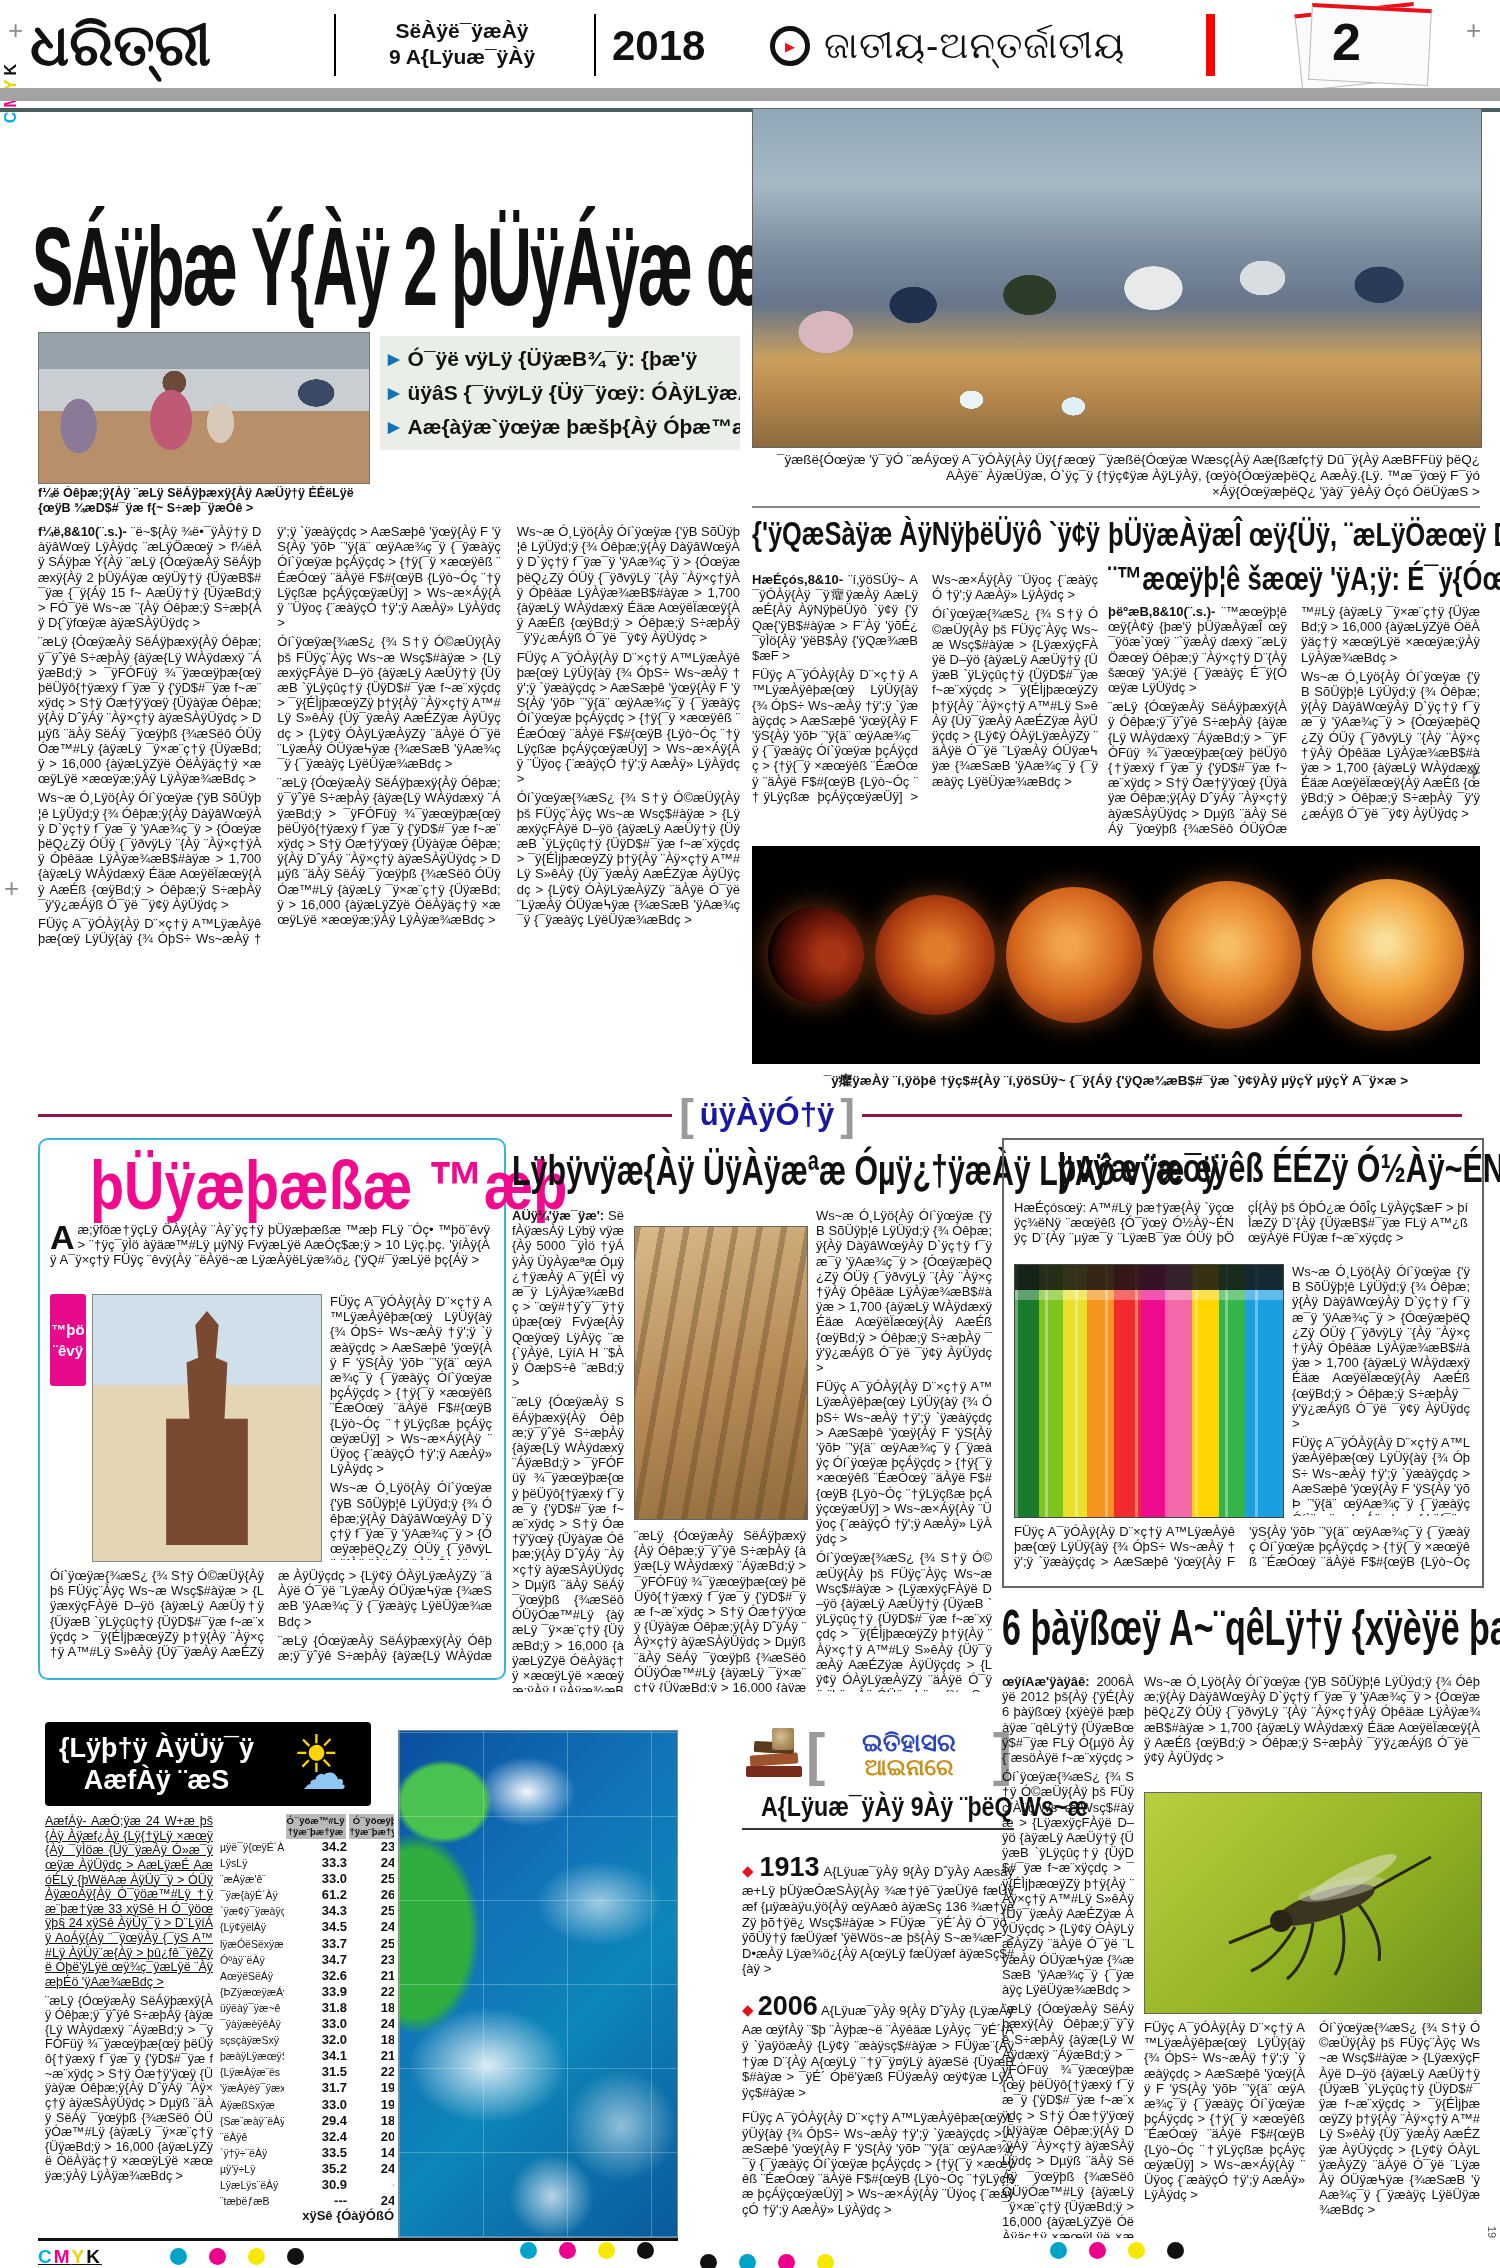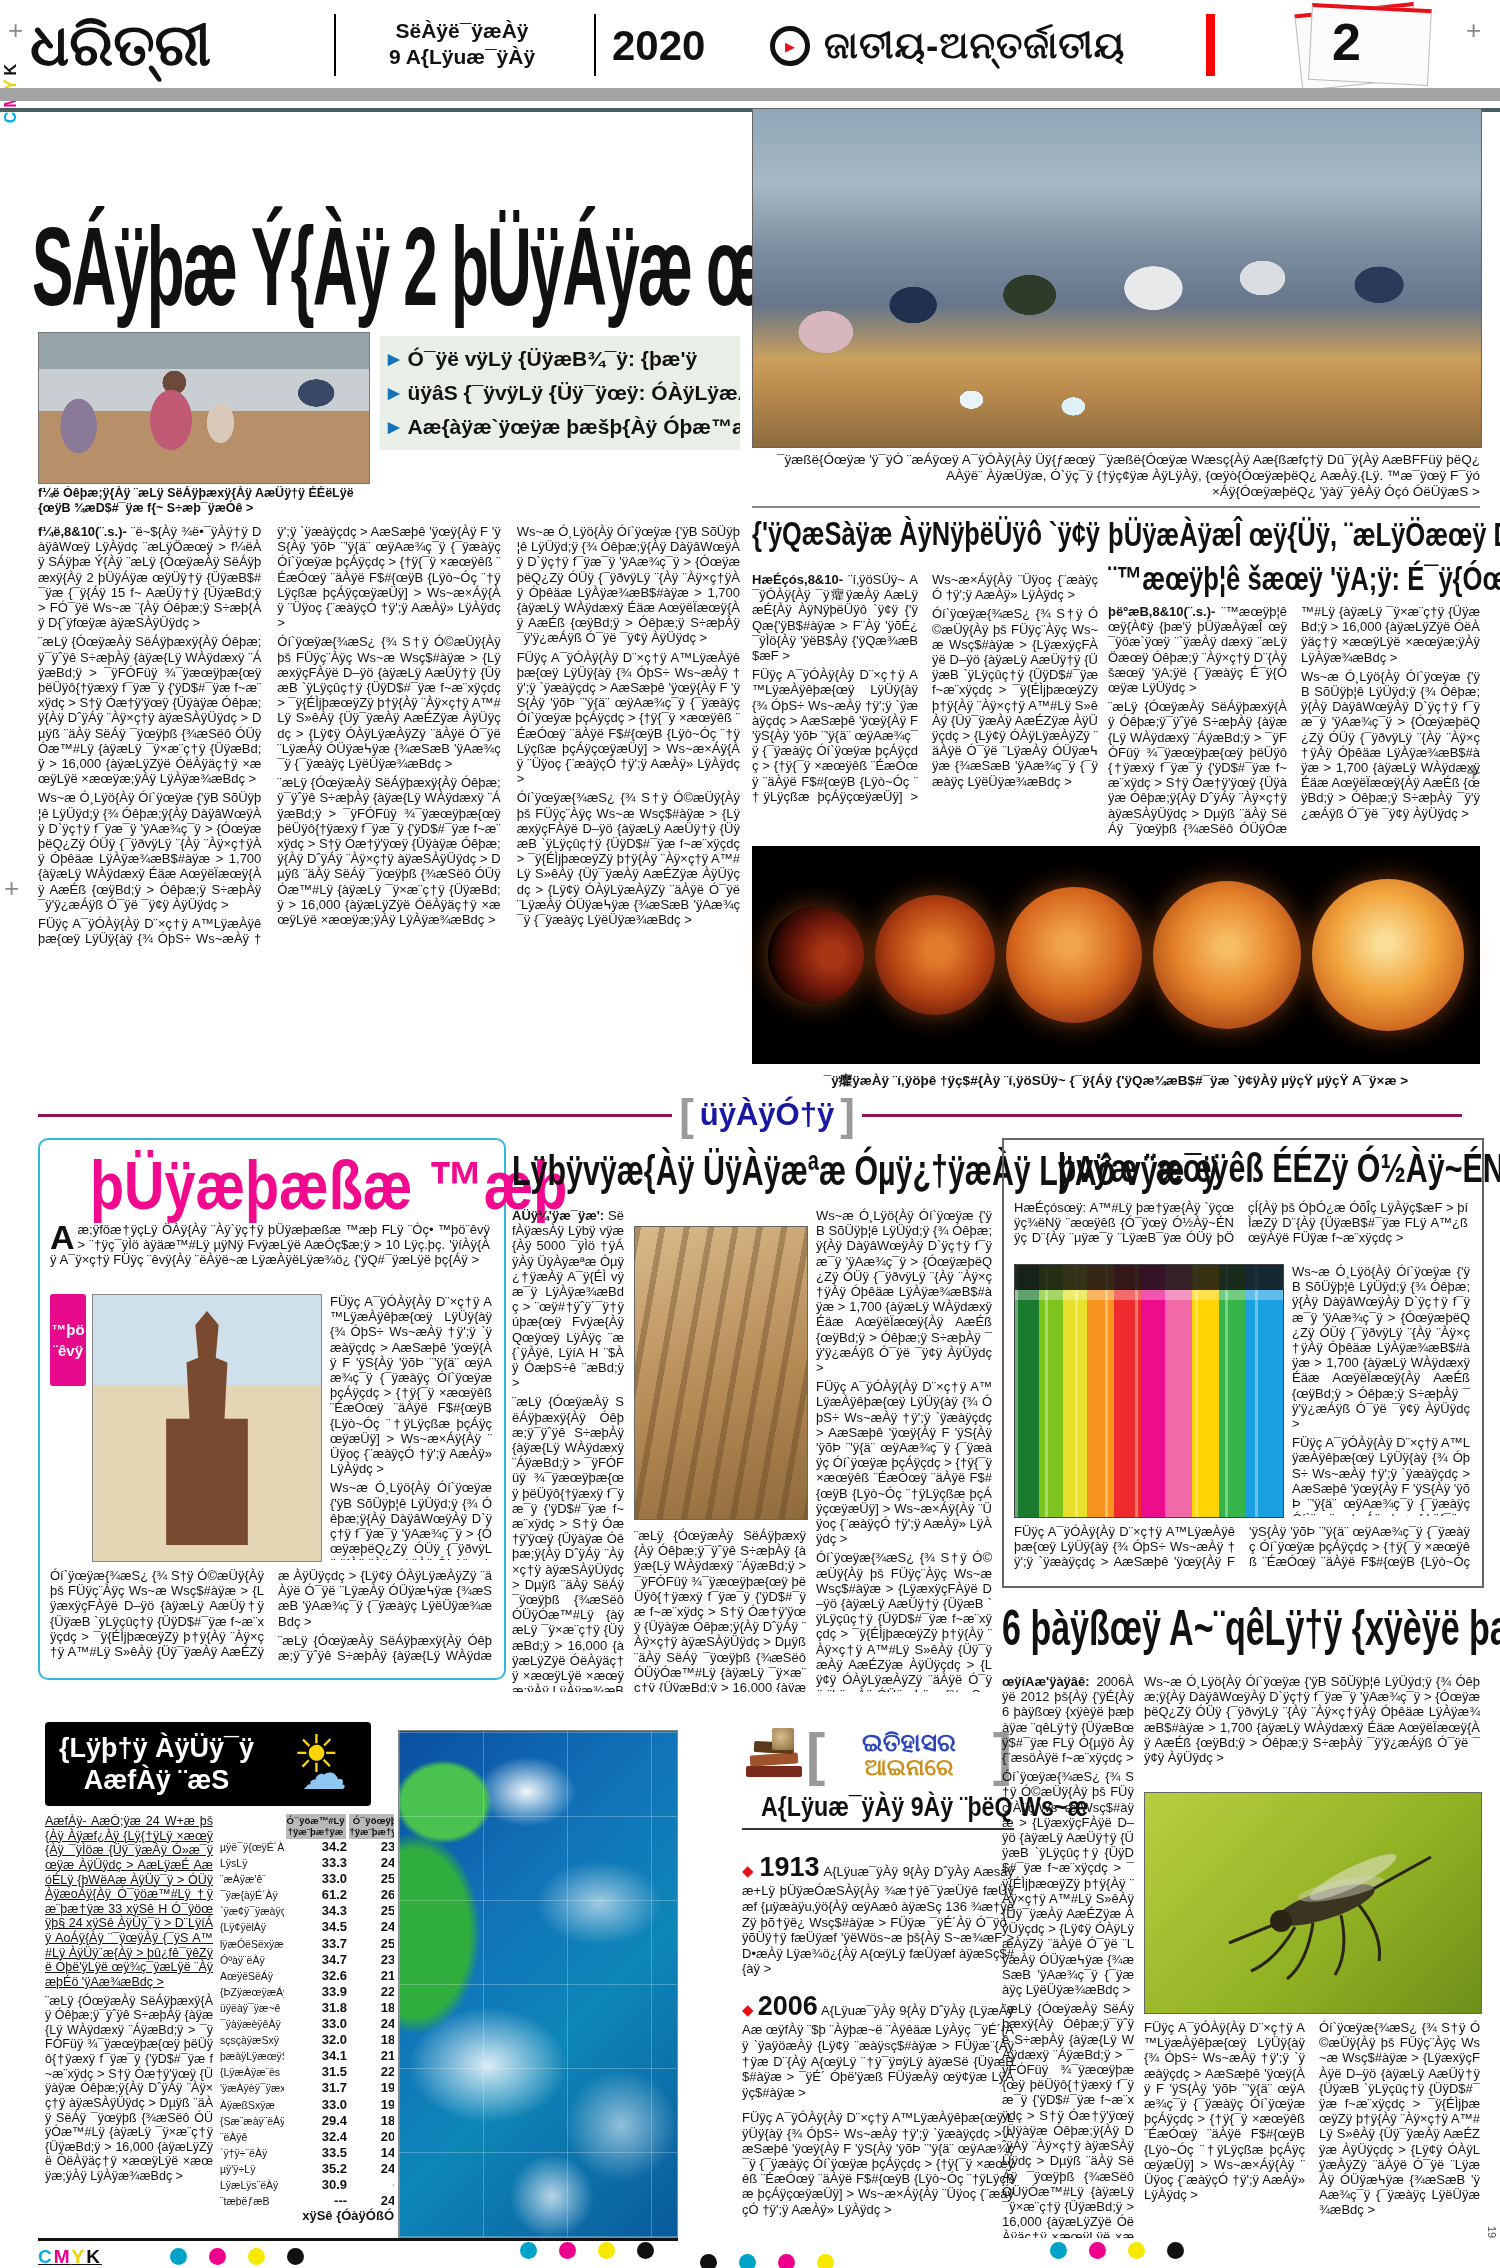--- a/index.html
+++ b/index.html
@@ -13,21 +13,21 @@
   .dl{font-weight:bold;}
   
   .logo{left:30px;top:6px;width:300px;height:80px;font-family:"Liberation Serif",serif;
         font-size:58px;font-weight:bold;line-height:80px;}
   .mv{width:2px;background:#000;top:14px;height:62px;}
   .daydate{left:352px;top:18px;width:220px;font-size:21px;line-height:26px;font-weight:bold;text-align:center;}
   .year{left:612px;top:18px;width:150px;font-size:42px;font-weight:bold;line-height:56px;}
   .secwrap{left:770px;top:20px;height:52px;display:flex;align-items:center;gap:14px;}
   .dot{width:30px;height:30px;border:5px solid #111;border-radius:50%;display:flex;
        align-items:center;justify-content:center;font-size:13px;color:#e8111a;background:#fff;}
-  .sectitle{font-size:37px;font-weight:bold;letter-spacing:1px;}
+  .sectitle{font-size:37px;font-weight:normal;letter-spacing:1px;}
   .redbar{left:1206px;top:14px;width:9px;height:62px;background:#f00;}
   .curl{left:1292px;top:4px;width:150px;height:82px;}
   .curl .p1,.curl .p2{position:absolute;background:#fbfbfb;border:1px solid #bbb;border-top:4px solid #e8111a;
         width:118px;height:72px;}
   .curl .p2{transform:rotate(-6deg);left:6px;top:4px;}
   .curl .p1{transform:rotate(3deg);left:18px;top:2px;}
   .curl .num{position:absolute;left:40px;top:8px;font-size:52px;font-weight:bold;z-index:3;}
   .graybar{left:0;top:88px;width:1500px;height:13px;background:#a3a3a3;}
   .tealline{left:0;top:108px;width:1500px;height:4px;background:#49605e;}
   .cmykside{left:2px;top:60px;writing-mode:vertical-rl;transform:rotate(180deg);
@@ -196,21 +196,21 @@
     <span class="c1">C</span><span class="c2">M</span><span class="c3">Y</span><span class="c4">K</span>
   </div>
 
   <div class="abs logo">ଧରିତ୍ରୀ</div>
   <div class="abs mv" style="left:334px;"></div>
   <div class="abs daydate">
     <div>SëÀÿë¯ÿæÀÿ</div>
     <div>9 A{Lÿuæ¯ÿÀÿ</div>
   </div>
   <div class="abs mv" style="left:594px;"></div>
-  <div class="abs year">2020</div>
+  <div class="abs year">2018</div>
   <div class="abs secwrap">
     <div class="dot">
         <span>▶</span>
       </div>
     <div class="sectitle">ଜାତୀୟ-ଅନ୍ତର୍ଜାତୀୟ</div>
   </div>
   <div class="abs redbar"></div>
   <div class="abs curl">
     <div class="p2"></div>
       <div class="p1"></div>

